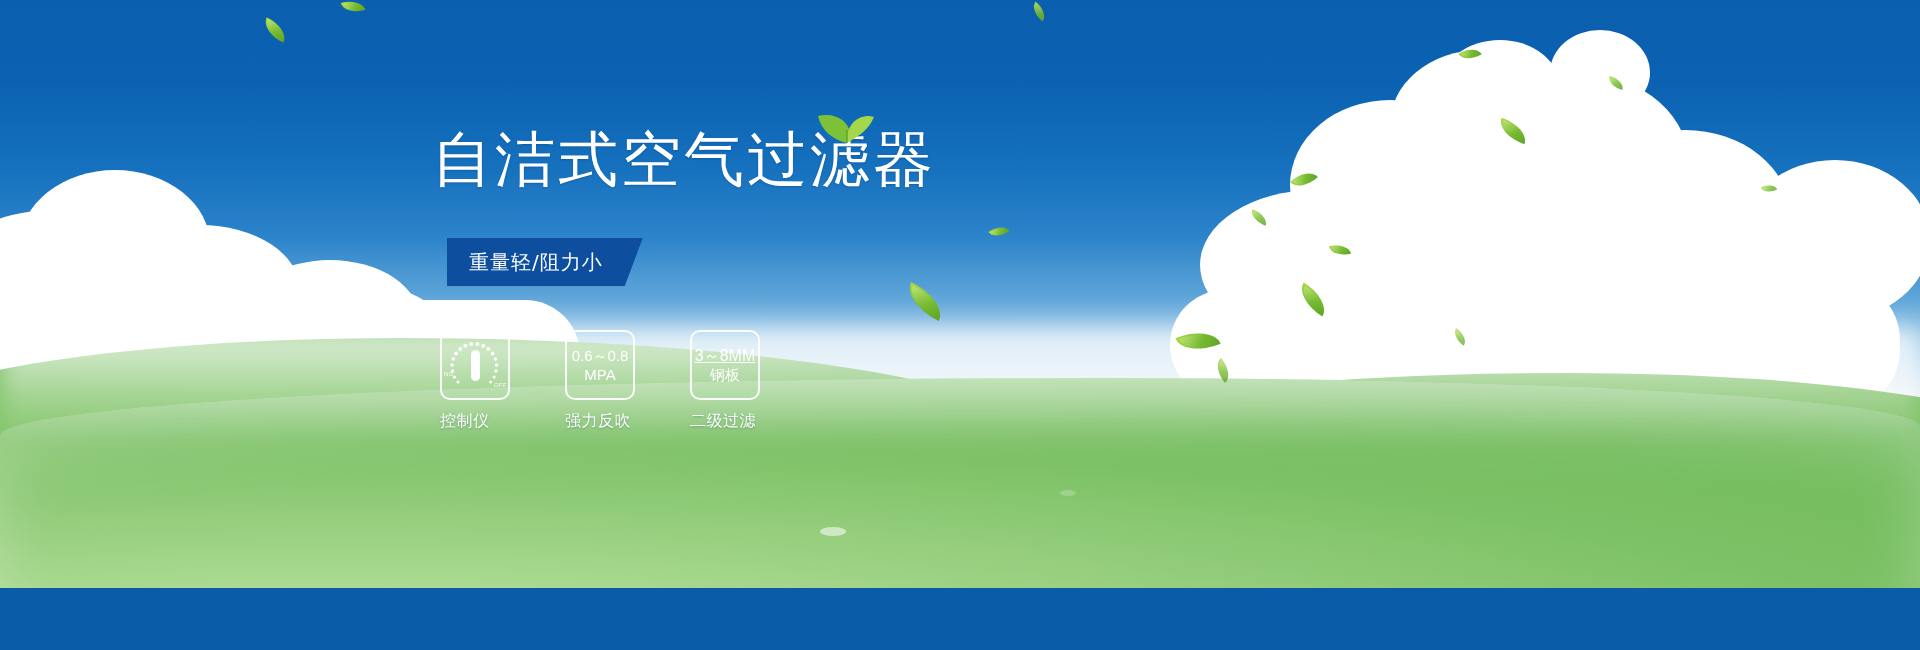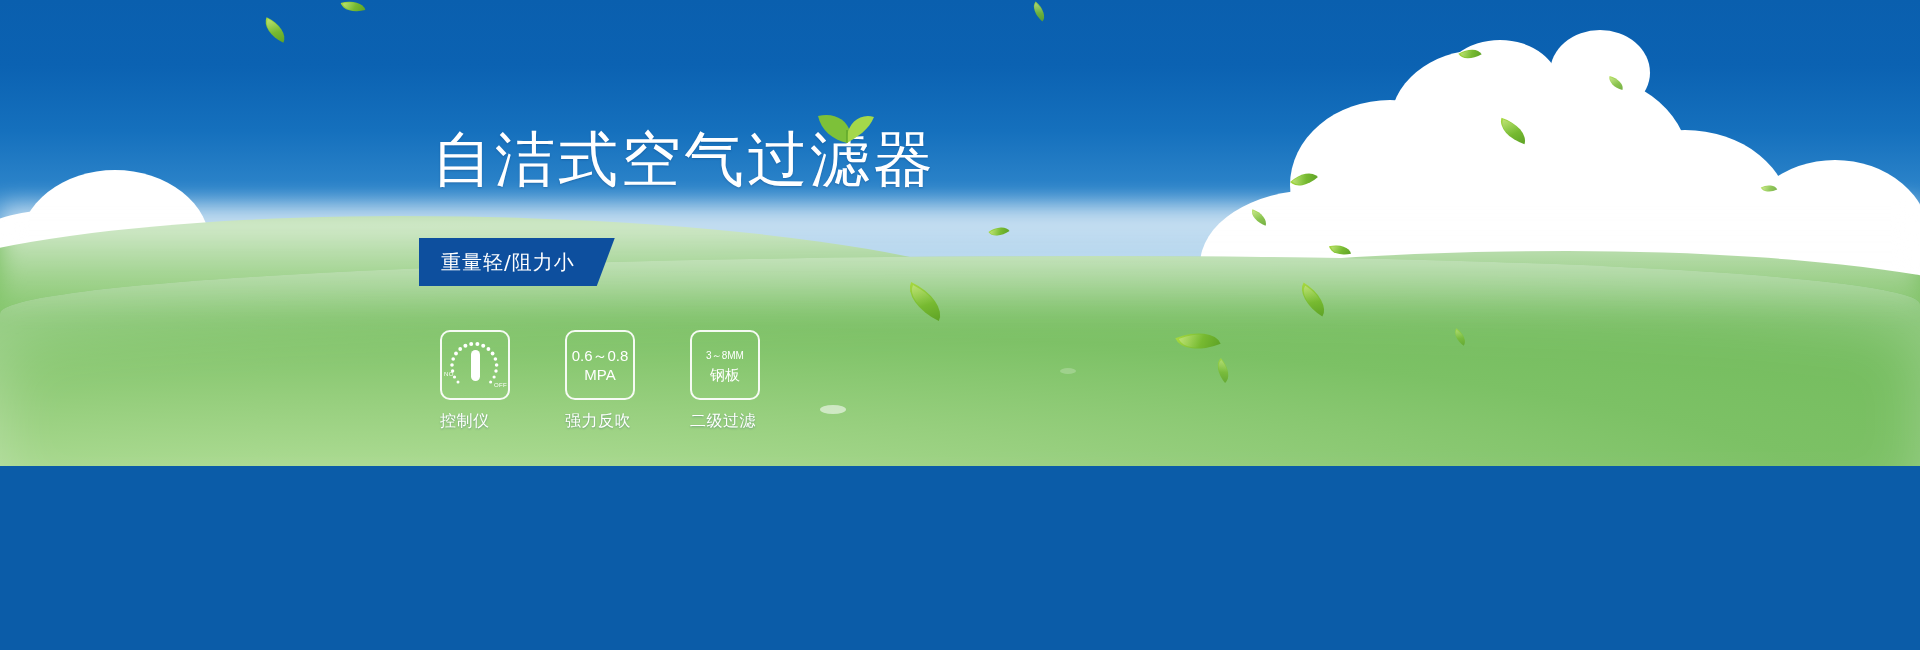--- a/index.html
+++ b/index.html
@@ -1,20 +1,20 @@
 <!DOCTYPE html>
 <html><head>
 <meta charset="utf-8">
 <style>
   html,body{margin:0;padding:0;background:#0b5ca8;}
   *{box-sizing:border-box;}
 
   #banner{
     position:relative;
-    width:1920px;height:466px;
+    width:1920px;height:588px;
     overflow:hidden;
     font-family:"Liberation Sans","DejaVu Sans",sans-serif;
     background:linear-gradient(180deg,
         #0a5fae 0%,
         #0b62b2 14%,
         #1570bd 28%,
         #2b83c9 40%,
         #5ba3d8 50%,
         #8cc0e4 56%,
         #b7d8ed 61%,
@@ -92,21 +92,21 @@
   #title{
     position:absolute;left:432px;top:128px;
     font-size:60px;line-height:62px;letter-spacing:3px;
     color:#ffffff;font-weight:300;white-space:nowrap;
     font-family:"DejaVu Sans","Liberation Sans",sans-serif;
     text-shadow:0 1px 2px rgba(0,40,90,.25);
   }
   .title-leaf{position:absolute;left:385px;top:-36px;width:58px;height:34px;}
 
   
-  #badges{position:absolute;left:419px;top:238px;height:48px;display:flex;}
+  #badges{position:absolute;left:447px;top:238px;height:48px;display:flex;}
   .badge{
     height:48px;display:flex;align-items:center;justify-content:center;
     font-size:20px;letter-spacing:1px;white-space:nowrap;
     font-family:"DejaVu Sans","Liberation Sans",sans-serif;
   }
   .badge-a{
     background:#0d4f9e;color:#ffffff;
     padding:0 26px 0 22px;
     clip-path:polygon(0 0,100% 0,calc(100% - 18px) 100%,0 100%);
     padding-right:40px;
@@ -126,21 +126,21 @@
     align-items:center;justify-content:center;position:relative;
     color:#fff;
   }
   .ico-cap{
     margin-top:11px;font-size:16px;color:#ffffff;white-space:nowrap;
     letter-spacing:.5px;
     font-family:"DejaVu Sans","Liberation Sans",sans-serif;
     text-shadow:0 1px 2px rgba(0,50,100,.3);
   }
   .ico-txt{font-size:15px;line-height:19px;text-align:center;color:#fff;letter-spacing:0;}
-  .ico-txt.small{font-size:10px;}
+  .ico-txt.small{font-size:16px;text-decoration:underline;}
 
   
   .gauge{position:relative;width:52px;height:48px;}
   .gauge .dots{position:absolute;left:0;top:0;width:52px;height:48px;}
   .gauge .needle{
     position:absolute;left:22px;top:9px;width:9px;height:31px;
     background:#fff;border-radius:5px;
   }
   .gauge .lbl{position:absolute;font-size:6px;color:#fff;letter-spacing:.3px;}
   .gauge .lbl.no{left:-5px;bottom:12px;}

